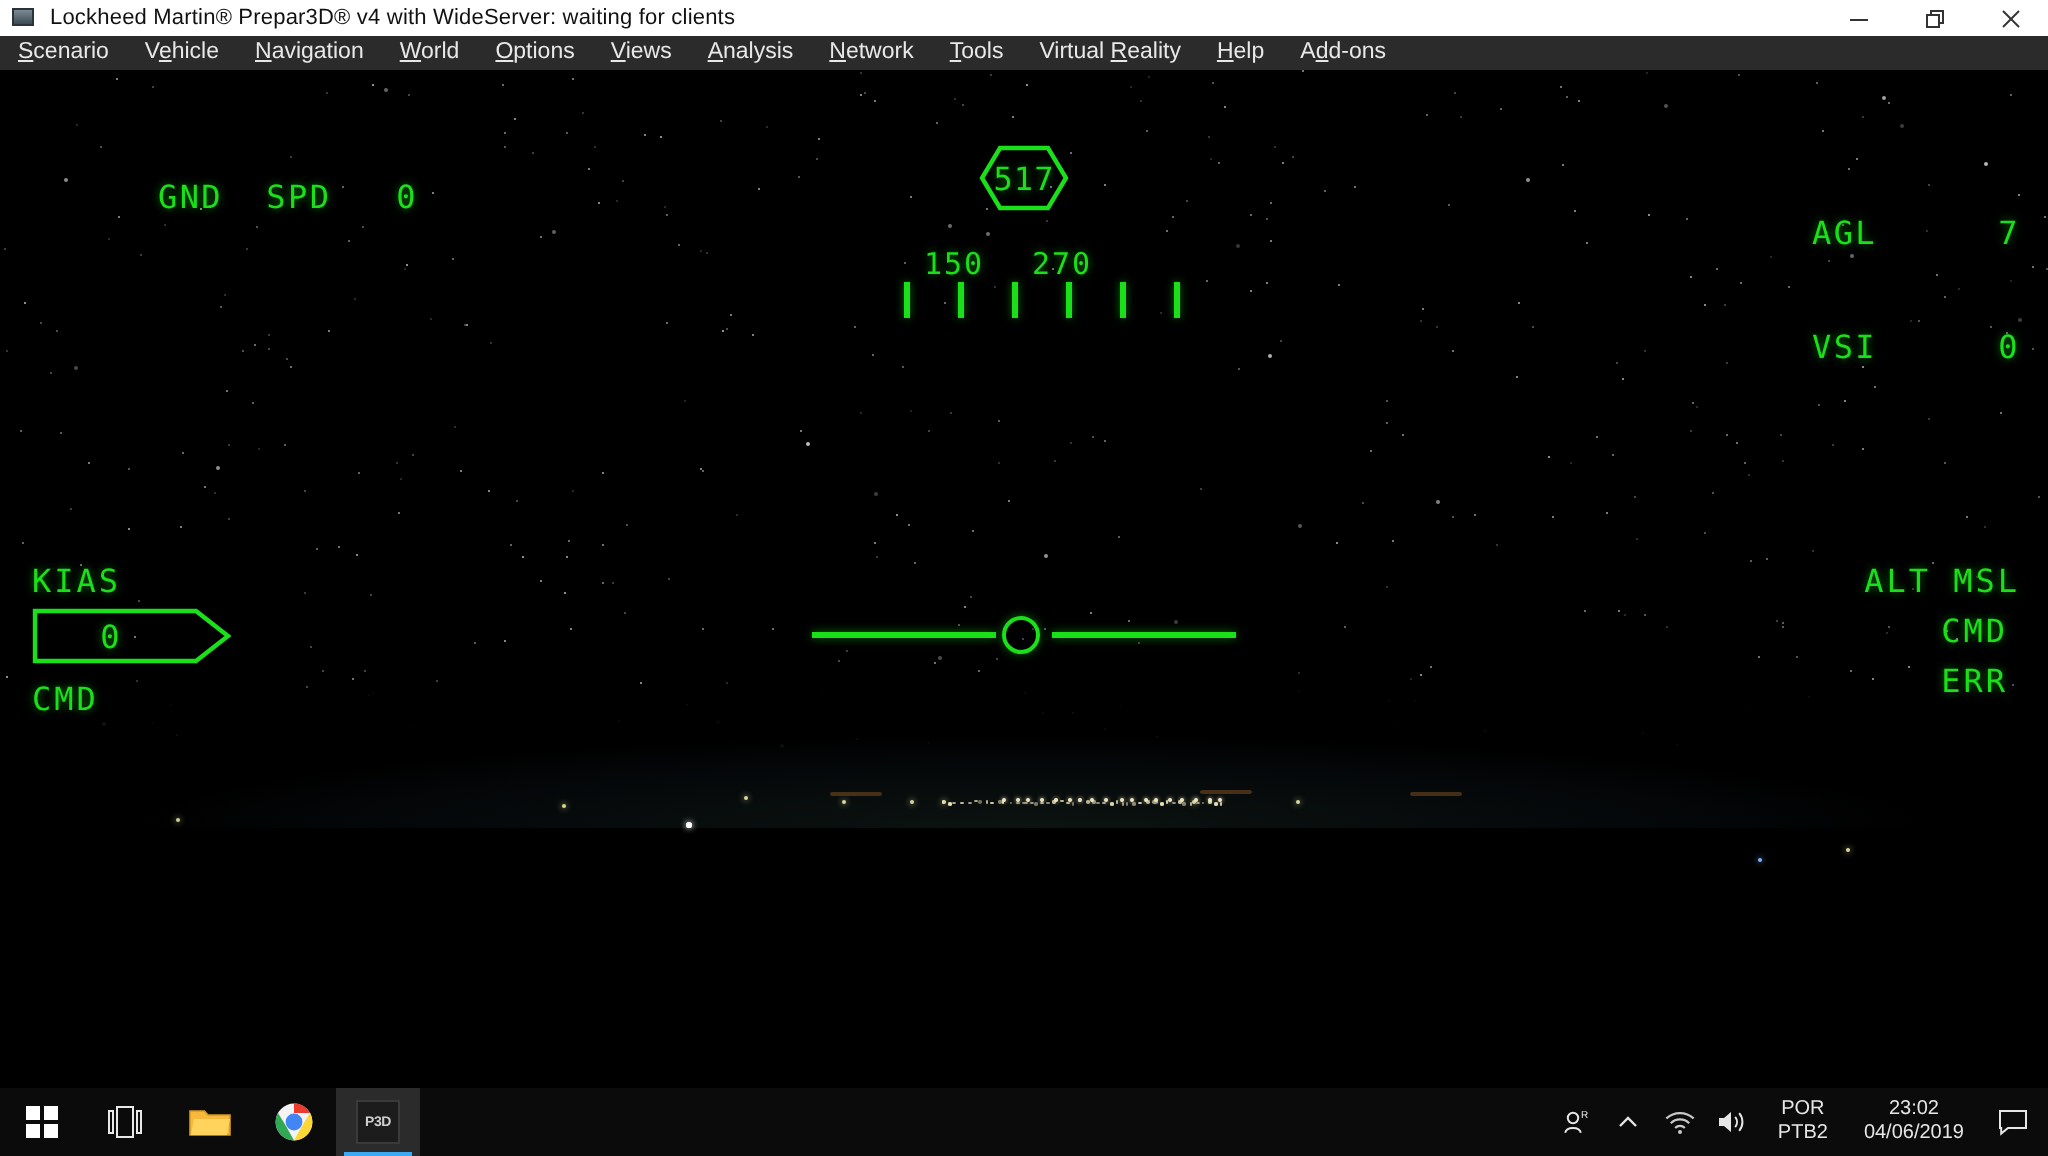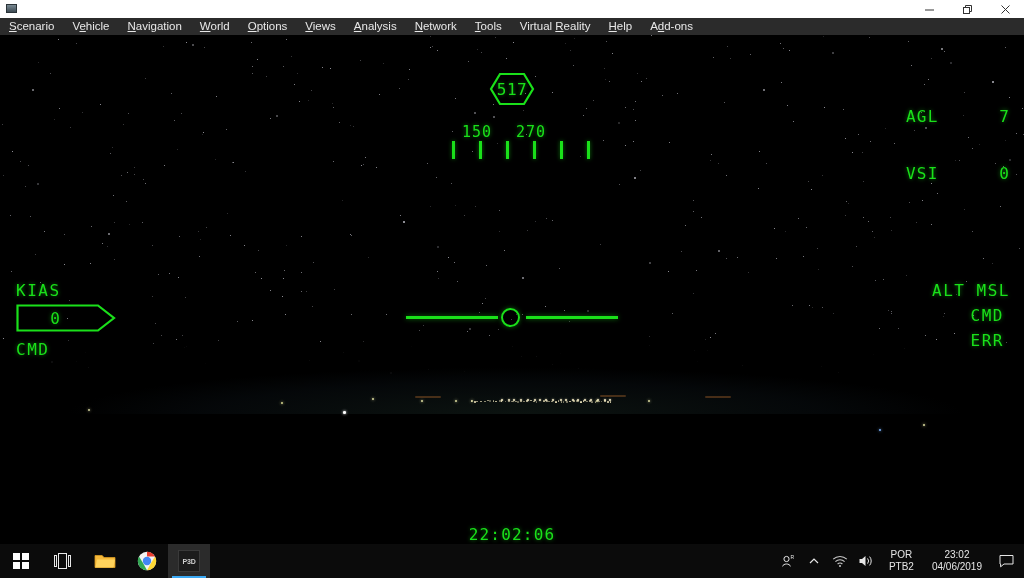--- a/index.html
+++ b/index.html
@@ -183,20 +183,21 @@
 </style>
 </head>
 <body>
 
 <div id="app">
 
   <div id="titlebar">
     <div class="tb-icon">
       <div class="glyph"></div>
     </div>
+    <div class="tb-title">Lockheed Martin® Prepar3D® v4 with WideServer: waiting for clients</div>
     <div id="win-controls">
       <div class="wc">
         <svg width="11" height="11" viewBox="0 0 11 11">
             <line x1="1" y1="6" x2="10" y2="6" stroke="#333" stroke-width="1"></line>
           </svg>
       </div>
       <div class="wc">
         <svg width="11" height="11" viewBox="0 0 11 11">
           <rect x="1.5" y="3.5" width="6" height="6" fill="none" stroke="#333" stroke-width="1"></rect>
           <polyline points="3.5,3.5 3.5,1.5 9.5,1.5 9.5,7.5 7.5,7.5" fill="none" stroke="#333" stroke-width="1"></polyline>
@@ -728,20 +729,23 @@
           <b style="left:589.8px;bottom:143px;width:2px;height:2px;background:#efe6c0;box-shadow:0 0 2px #efe6c0"></b>
           <b style="left:597.0px;bottom:143px;width:2px;height:2px;background:#efe6c0;box-shadow:0 0 2px #efe6c0"></b>
           <b style="left:604.3px;bottom:143px;width:2px;height:2px;background:#efe6c0;box-shadow:0 0 2px #efe6c0"></b>
           <b style="left:608.9px;bottom:143px;width:2px;height:2px;background:#efe6c0;box-shadow:0 0 2px #efe6c0"></b>
           <b style="left:415px;bottom:146px;width:26px;height:1.6px;border-radius:1px;background:rgba(150,90,40,.45)"></b>
           <b style="left:705px;bottom:146px;width:26px;height:1.6px;border-radius:1px;background:rgba(150,90,40,.45)"></b>
           <b style="left:600px;bottom:147px;width:26px;height:1.6px;border-radius:1px;background:rgba(150,90,40,.45)"></b>
         </div>
     </div>
 
+    <div class="hud hud-text" id="hud-gndspd">
+      <span>GND  SPD</span><span>   </span><span>0</span>
+    </div>
 
     <div class="hud hud-text" id="hud-agl">
       <div class="row"><span>AGL</span><span>7</span></div>
       <div class="row"><span>VSI</span><span>0</span></div>
     </div>
 
     <div class="hud" id="hdg-wrap">
       <div id="hdg-hex">
         <svg width="46" height="34" viewBox="0 0 46 34">
           <polygon points="11,2 35,2 44,17 35,32 11,32 2,17" fill="none" stroke="#1ae01a" stroke-width="2.2"></polygon>
@@ -780,21 +784,20 @@
       <div class="cmd">CMD</div>
       <div class="err">ERR</div>
     </div>
 
     <div class="hud" id="horizon">
       <div class="bar-l"></div>
       <div class="ring"></div>
       <div class="bar-r"></div>
     </div>
 
-    <div class="hud hud-text" id="hud-time">22:02:06</div>
 
     <div class="hud hud-text" id="hud-rpm">
       
     </div>
 
   </div>
 
   <div id="taskbar">
 
     <div class="tb-btn">

